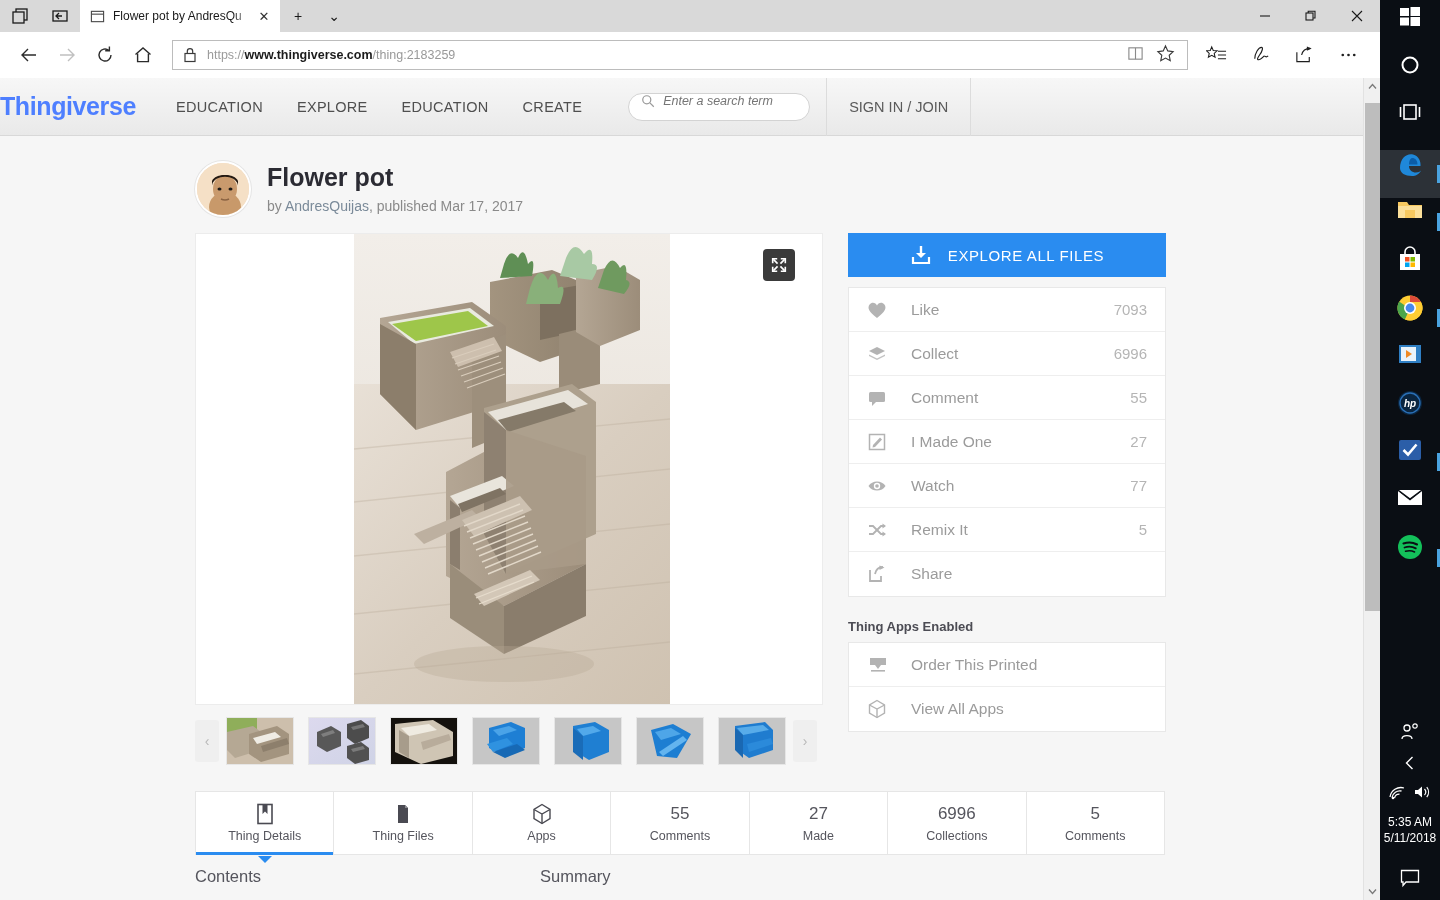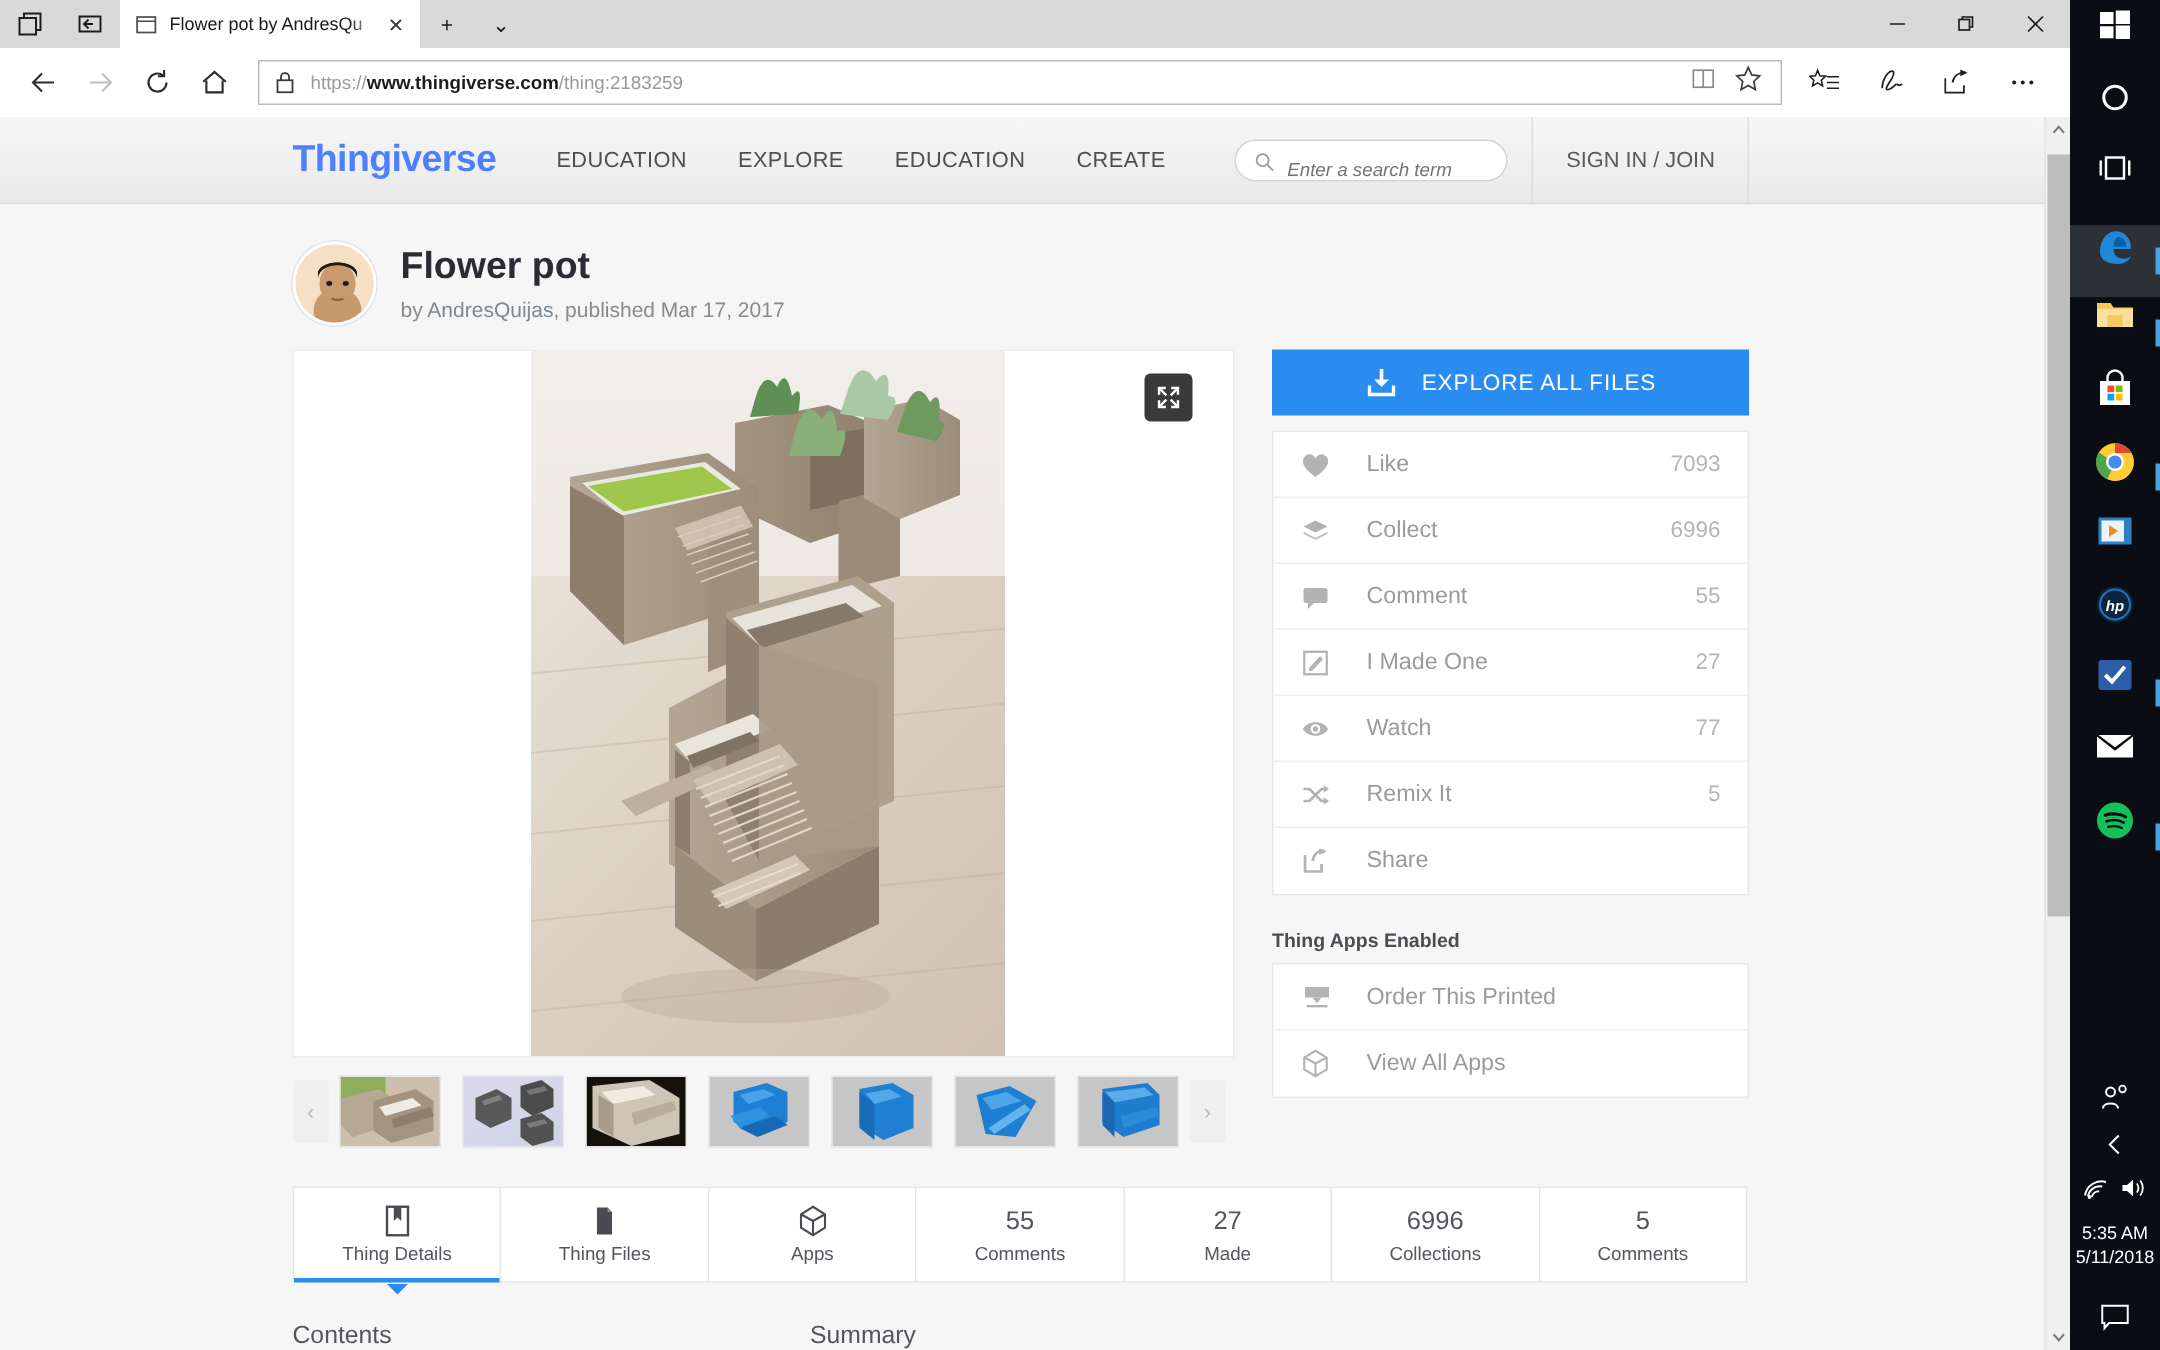--- a/index.html
+++ b/index.html
@@ -58,28 +58,28 @@
   .toolicons { display: flex; align-items: center; }
   .toolicon { width: 44px; height: 38px; display: flex; align-items: center; justify-content: center; color: #1f1f1f; }
 
   
   #viewport { position: absolute; left: 0; top: 78px; width: 1380px; height: 822px; background: #f6f6f6; overflow: hidden; }
 
   
   .site-nav {
     height: 58px; background: linear-gradient(#f7f7f7, #e9e9e9);
     border-bottom: 1px solid #d8d8d8;
-    display: flex; align-items: center; padding-left: 195px;
+    display: flex; align-items: center; 
   }
   .logo { font-size: 25px; font-weight: bold; color: #4e7fff; letter-spacing: -0.4px; }
   .site-nav .links { display: flex; align-items: center; margin-left: 40px; gap: 34px; }
   .site-nav .links a { font-size: 14.5px; color: #4f4f4f; text-decoration: none; letter-spacing: .3px; }
   .search {
     margin-left: 46px; width: 182px; height: 28px; border: 1px solid #d3d3d3; background: #fff;
-    border-radius: 14px; display: flex; align-items: flex-end; padding: 0 12px;
+    border-radius: 14px; display: flex; align-items: flex-start; padding: 0 12px;
   }
   .search input {
     border: 0; outline: none; font-size: 12.5px; font-style: italic; color: #9a9a9a;
     margin-left: 8px; width: 100%; font-family: "Liberation Sans", sans-serif; background: transparent;
   }
   .signin {
     margin-left: 16px; height: 58px; display: flex; align-items: center; padding: 0 22px;
     border-left: 1px solid #dcdcdc; border-right: 1px solid #dcdcdc;
     font-size: 14.5px; color: #5a5a5a;
   }
@@ -149,21 +149,21 @@
   .ttab .tnum { font-size: 17px; color: #55555d; margin-bottom: 5px; }
   .ttab .tico { margin-bottom: 4px; color: #4a4a52; display: flex; }
   .ttab .tlabel { font-size: 12.5px; color: #55555d; }
   .ttab.active::after {
     content: ""; position: absolute; left: 0; right: 0; bottom: -1px; height: 3px; background: #2a8cf0;
   }
   .ttab.active .caret {
     position: absolute; bottom: -9px; left: 50%; margin-left: -7px; width: 0; height: 0;
     border-left: 7px solid transparent; border-right: 7px solid transparent; border-top: 7px solid #2a8cf0;
   }
-  .below-tabs { display: flex; margin-top: 26px; width: 970px; }
+  .below-tabs { display: flex; margin-top: 12px; width: 970px; }
   .sec-head { font-size: 16.5px; color: #55555d; }
   .sec-head.contents { width: 345px; }
 
   
   .pscroll { position: absolute; right: 0; top: 78px; width: 17px; height: 822px; background: #f0f0f0; border-left: 1px solid #e2e2e2; }
   .pscroll .arrow { height: 17px; display: flex; align-items: center; justify-content: center; color: #8a8a8a; font-size: 8px; }
   .pscroll .thumbbar { position: absolute; left: 1px; right: 0; top: 25px; height: 508px; background: #bdbdbd; }
   .pscroll .arrow.down { position: absolute; bottom: 0; left: 0; right: 0; }
 
   

